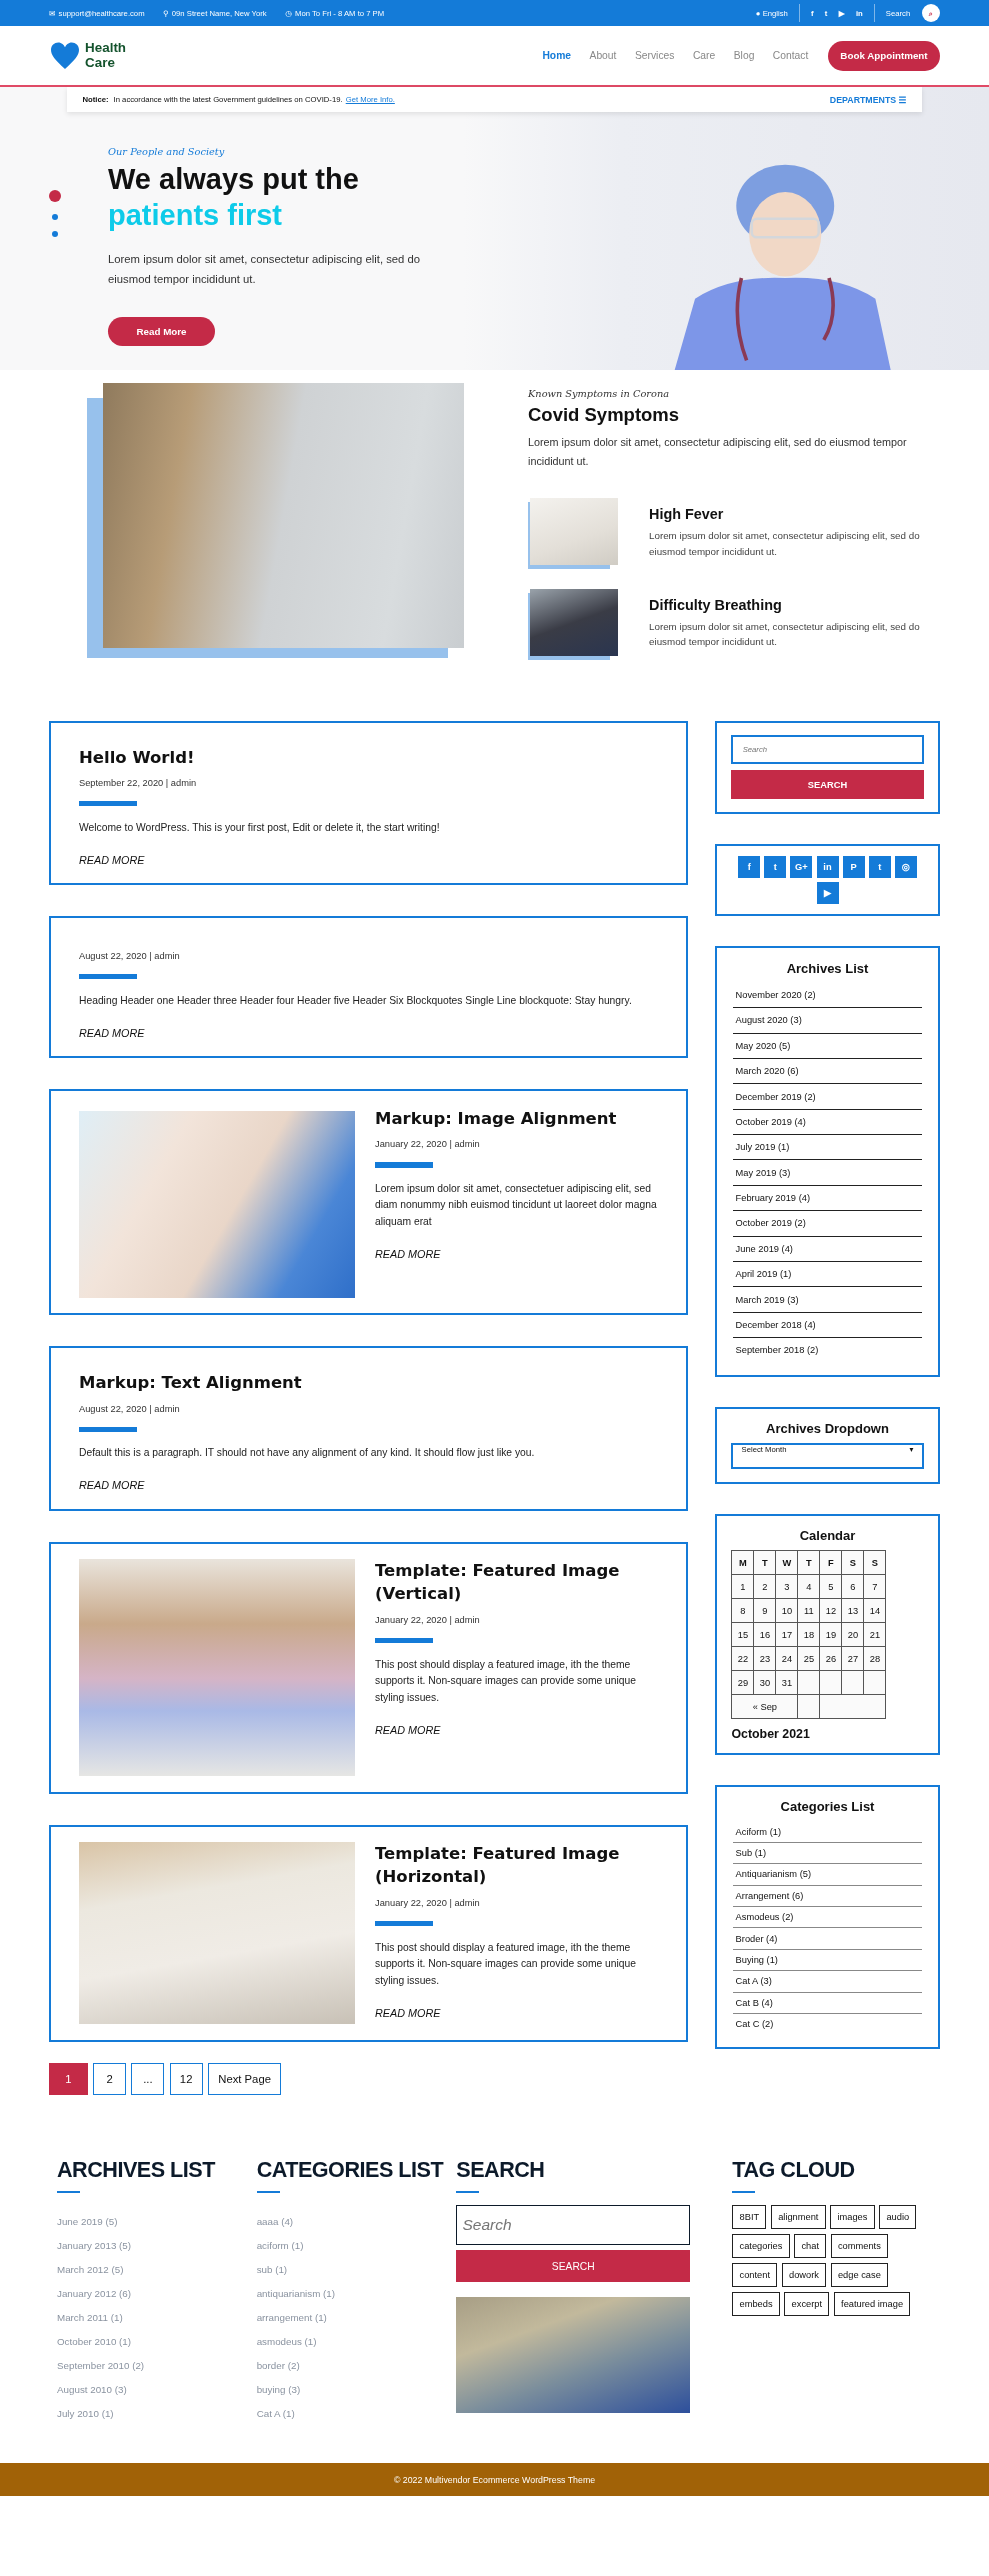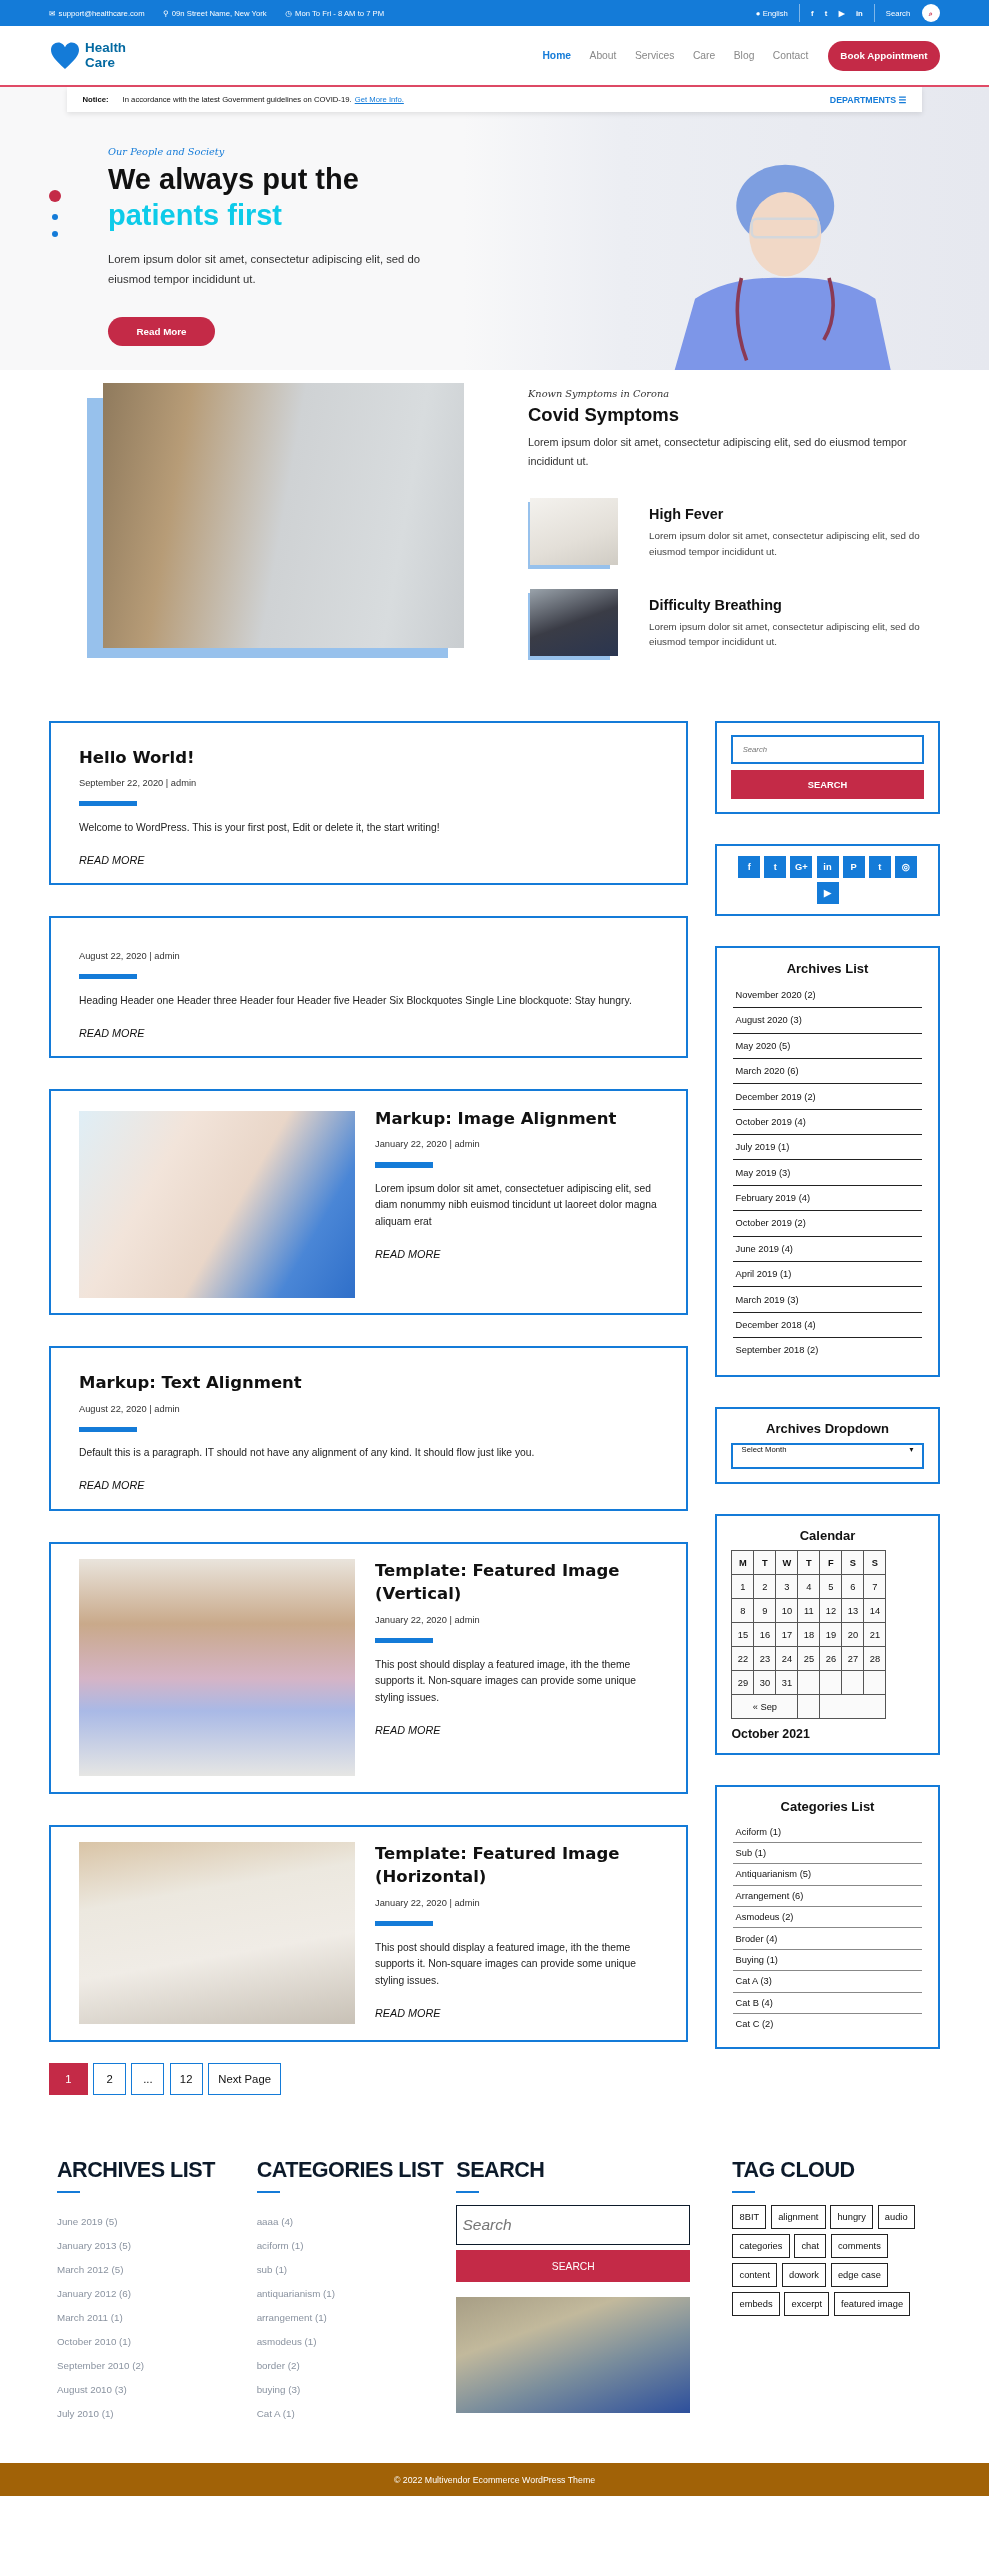--- a/index.html
+++ b/index.html
@@ -8,27 +8,27 @@
 .topbar{height:26px;background:#147bd8;color:#fff;display:flex;align-items:center;padding:0 49px;font-size:7.7px}
 .topbar .left{display:flex;gap:18.5px;flex:1}
 .topbar .left span{display:flex;align-items:center;gap:3.1px}
 .topbar .right{display:flex;align-items:center;gap:11.3px}
 .topbar .sep{width:0.5px;height:17.5px;background:rgba(255,255,255,.45)}
 .soc-top{display:flex;gap:11.3px;font-weight:700}
 .search-circle{width:18.5px;height:18.5px;border-radius:50%;background:#fff;color:#c42a47;display:flex;align-items:center;justify-content:center;font-weight:700;font-size:7.2px}
 .navbar{height:61px;background:#fff;display:flex;align-items:center;padding:0 49px;border-bottom:2.1px solid #e04a66}
 .logo{display:flex;align-items:center;gap:4.1px;flex:1}
 .heart{width:32px;height:28px;position:relative}
-.logo-text{color:#0369a1;font-weight:700;font-size:13.4px;line-height:14.4px}
+.logo-text{color:#14532d;font-weight:700;font-size:13.4px;line-height:14.4px}
 .nav{display:flex;gap:18.5px;align-items:center;font-size:10.3px;color:#888}
 .nav .active{color:#147bd8;font-weight:700}
 .book-btn{background:#c42a47;color:#fff;font-weight:700;font-size:9.8px;padding:0 12.4px;height:30px;border-radius:15px;display:flex;align-items:center;margin-left:19.6px}
 .notice-wrap{position:relative;height:25px}
 .notice{position:absolute;left:67px;right:67px;top:0;height:25px;background:#fff;box-shadow:0 2.1px 5.2px rgba(0,0,0,.1);display:flex;align-items:center;padding:0 15.5px;font-size:7.7px;z-index:2}
-.notice b{margin-right:14px}
+.notice b{margin-right:5px}
 .notice .link{color:#147bd8;text-decoration:underline;margin-left:3.1px}
 .notice .dept{margin-left:auto;color:#147bd8;font-weight:700;font-size:8.8px}
 .hero{position:relative;height:283px;margin-top:-25px;background:#f8f8f9;overflow:hidden}
 .hero-img{position:absolute;right:0;top:0;width:526px;height:283px;background:linear-gradient(90deg,#f8f8f9 0%,#eceef3 30%,#e6e8ef 100%)}
 .nurse{position:absolute;left:196px;top:62px;width:237px;height:222px}
 .hero-dots{position:absolute;left:49px;top:103px;display:flex;flex-direction:column;align-items:center;gap:11.3px}
 .dot-big{width:12.4px;height:12.4px;border-radius:50%;background:#c42a47}
 .dot-sm{width:6.2px;height:6.2px;border-radius:50%;background:#147bd8}
 .hero-content{position:absolute;left:108px;top:59px;width:361px}
 .script{font-family:"DejaVu Serif",serif;font-style:italic;color:#147bd8;font-size:9.8px}
@@ -435,21 +435,21 @@
     <input placeholder="Search" style="">
     <button>SEARCH</button>
     <div class="fimg"></div>
   </div>
   <div class="fw">
     <h3>TAG CLOUD</h3>
     <div class="ubar"></div>
     <div class="tags" id="f-tags">
         <a class="tag">8BIT</a>
         <a class="tag">alignment</a>
-        <a class="tag">hungry</a>
+        <a class="tag">images</a>
         <a class="tag">audio</a>
         <a class="tag">categories</a>
         <a class="tag">chat</a>
         <a class="tag">comments</a>
         <a class="tag">content</a>
         <a class="tag">dowork</a>
         <a class="tag">edge case</a>
         <a class="tag">embeds</a>
         <a class="tag">excerpt</a>
         <a class="tag">featured image</a>

